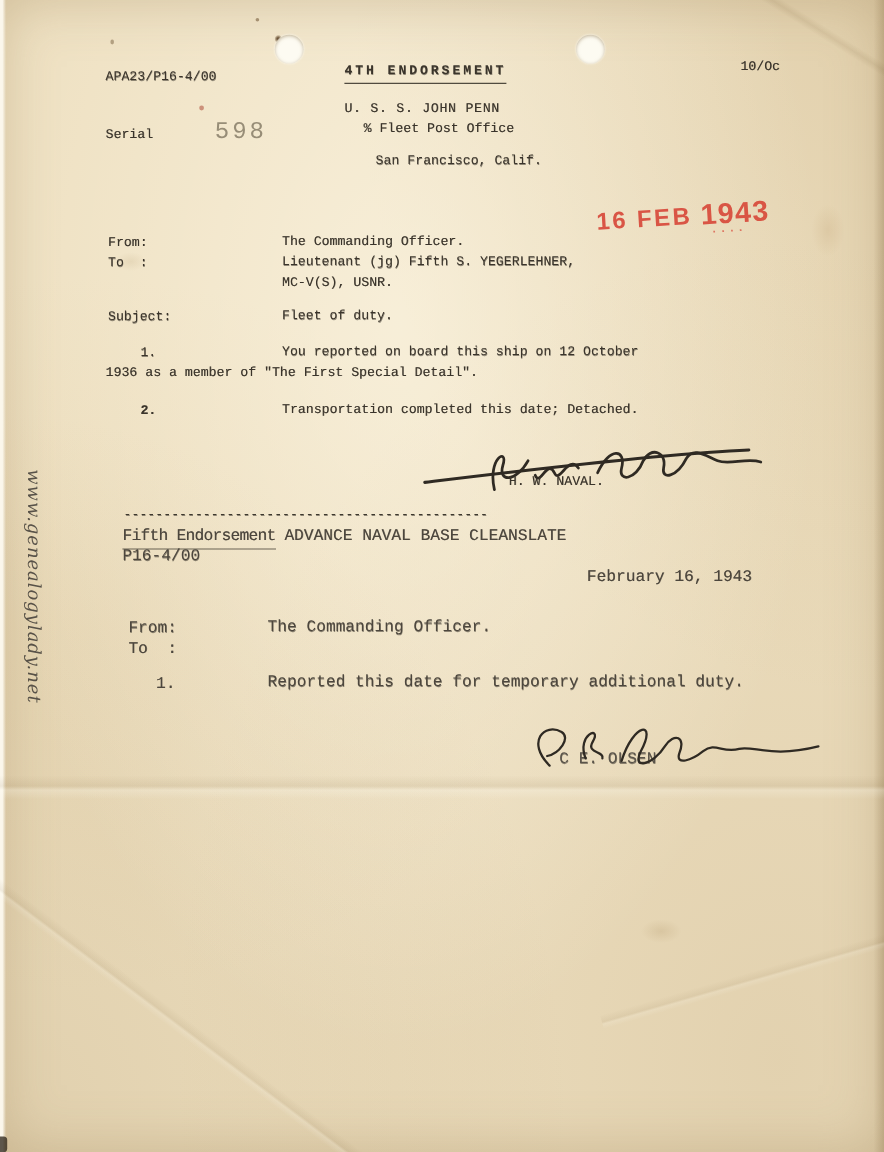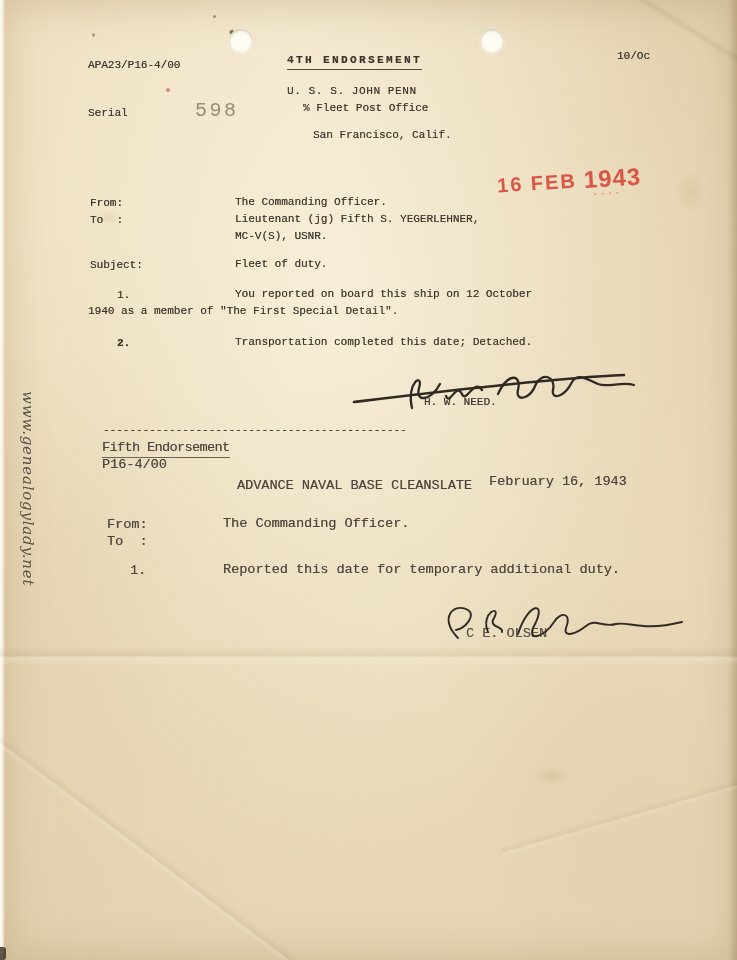--- a/index.html
+++ b/index.html
@@ -13,21 +13,21 @@
       radial-gradient(ellipse at 98% 2%, rgba(196,170,124,.28), transparent 42%),
       radial-gradient(ellipse at 10% 55%, rgba(210,186,140,.18), transparent 40%);
     box-shadow: inset 0 0 46px rgba(158,132,88,.38);
     font-family:"Liberation Mono",monospace;
   }
   .t{position:absolute;white-space:pre;line-height:1.15;color:#3a342b;
      text-shadow:0.3px 0.3px 0.5px rgba(58,52,43,.55);}
   .f1{font-size:11px;}
   .f2{font-size:13.5px;color:#4c463d;}
   .b{font-weight:bold;}
-  .faded{color:#978d77;text-shadow:none;margin-left:16px;}
+  .faded{color:#978d77;text-shadow:none;}
   .ul{border-bottom:1.6px solid rgba(52,47,38,.85);padding-bottom:2px;}
   .ul2{border-bottom:1.4px solid rgba(62,56,46,.75);padding-bottom:1px;}
   .sp1{letter-spacing:2.4px;}
   .dash-line{letter-spacing:-3.3px;color:#3d382e;}
   .stamp{position:absolute;left:497px;top:166px;transform:rotate(-3.5deg);
      font-family:"Liberation Sans",sans-serif;font-weight:bold;color:#d84a3b;
      opacity:.92;white-space:nowrap;}
   .stamp .dm{font-size:20px;letter-spacing:2px;}
   .stamp .yr{font-size:24px;letter-spacing:1px;margin-left:7px;position:relative;top:1px;}
   .stamp .mk{position:absolute;left:96px;top:24px;font-size:10px;letter-spacing:4px;opacity:.75;}
@@ -106,36 +106,36 @@
   <span class="t f1" style="left:90px;top:197px;">From:</span>
   <span class="t f1" style="left:235px;top:196px;">The Commanding Officer.</span>
   <span class="t f1" style="left:90px;top:214px;">To  :</span>
   <span class="t f1" style="left:235px;top:213px;">Lieutenant (jg) Fifth S. YEGERLEHNER,</span>
   <span class="t f1" style="left:235px;top:230px;">MC-V(S), USNR.</span>
   <span class="t f1" style="left:90px;top:259px;">Subject:</span>
   <span class="t f1" style="left:235px;top:258px;">Fleet of duty.</span>
 
   <span class="t f1" style="left:117px;top:289px;">1.</span>
   <span class="t f1" style="left:235px;top:288px;">You reported on board this ship on 12 October</span>
-  <span class="t f1" style="left:88px;top:305px;">1940 as a member of "The First Special Detail".</span>
+  <span class="t f1" style="left:88px;top:305px;">1936 as a member of "The First Special Detail".</span>
   <span class="t f1 b" style="left:117px;top:337px;">2.</span>
   <span class="t f1" style="left:235px;top:336px;">Transportation completed this date; Detached.</span>
 
   <svg class="sig" style="left:350px;top:366px;" width="300" height="48" viewBox="0 0 300 48">
     <path d="M4,36 C70,28 200,12 274,9" stroke-width="2.6"></path>
     <path d="M62,42 C56,16 74,6 69,22 C65,36 80,36 90,18" stroke-width="2.3"></path>
     <path d="M96,30 C100,40 106,16 112,28 C116,38 124,12 132,24" stroke-width="2.3"></path>
     <path d="M148,28 C158,6 172,8 168,24 C165,36 180,34 186,18 C192,6 206,10 203,24 C201,34 214,32 222,16 C228,6 238,14 248,18 C258,22 272,15 284,19" stroke-width="2.3"></path>
   </svg>
-  <span class="t f1" style="left:424px;top:396px;">H. W. NEED.</span>
+  <span class="t f1" style="left:424px;top:396px;">H. W. NAVAL.</span>
 
   <span class="t f1 dash-line" style="left:103px;top:424px;">- - - - - - - - - - - - - - - - - - - - - - - - - - - - - - - - - - - - - - - - - - - - - -</span>
 
   <span class="t f2 ul2" style="left:102px;top:440px;letter-spacing:-0.6px;">Fifth Endorsement</span>
-  <span class="t f2" style="left:237px;top:440px;margin-top:38px;">ADVANCE NAVAL BASE CLEANSLATE</span>
+  <span class="t f2" style="left:237px;top:440px;">ADVANCE NAVAL BASE CLEANSLATE</span>
   <span class="t f2" style="left:102px;top:457px;">P16-4/00</span>
   <span class="t f2" style="left:489px;top:474px;">February 16, 1943</span>
 
   <span class="t f2" style="left:107px;top:517px;">From:</span>
   <span class="t f2" style="left:223px;top:516px;">The Commanding Officer.</span>
   <span class="t f2" style="left:107px;top:534px;">To  :</span>
   <span class="t f2" style="left:130px;top:563px;">1.</span>
   <span class="t f2" style="left:223px;top:562px;">Reported this date for temporary additional duty.</span>
 
   <span class="t f2" style="left:466px;top:626px;color:#5a544a;">C E. OLSEN</span>

